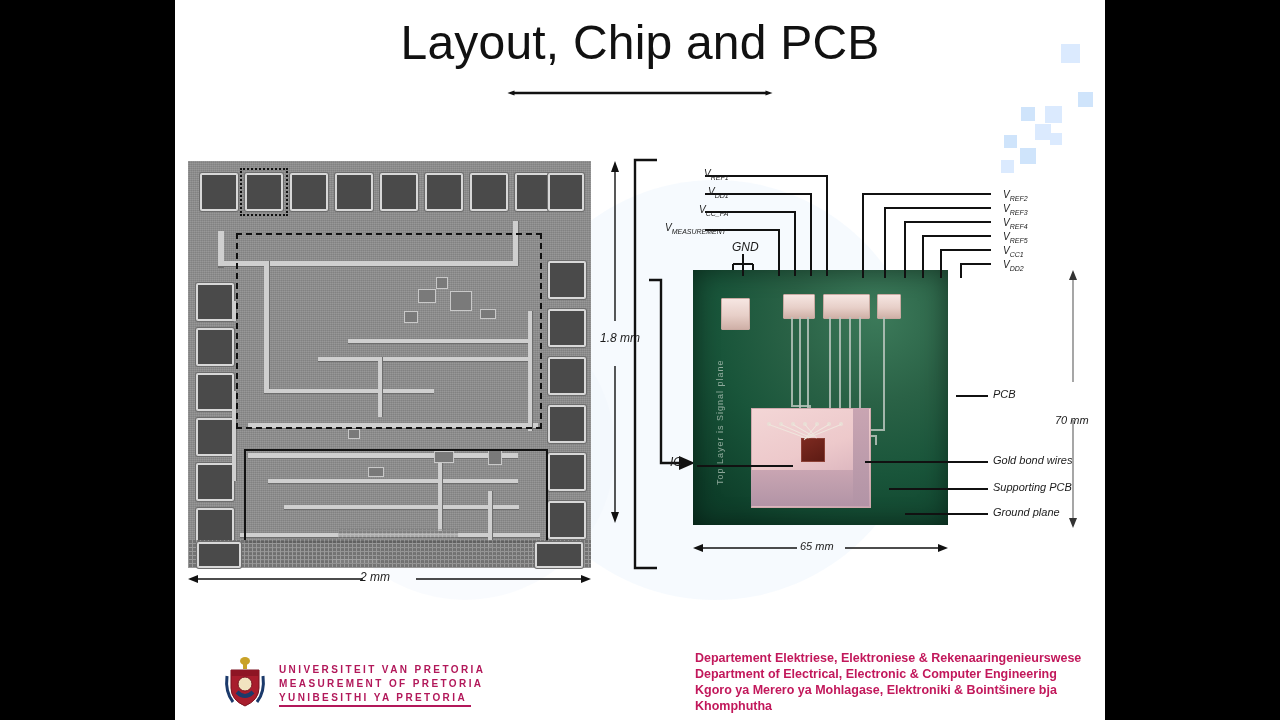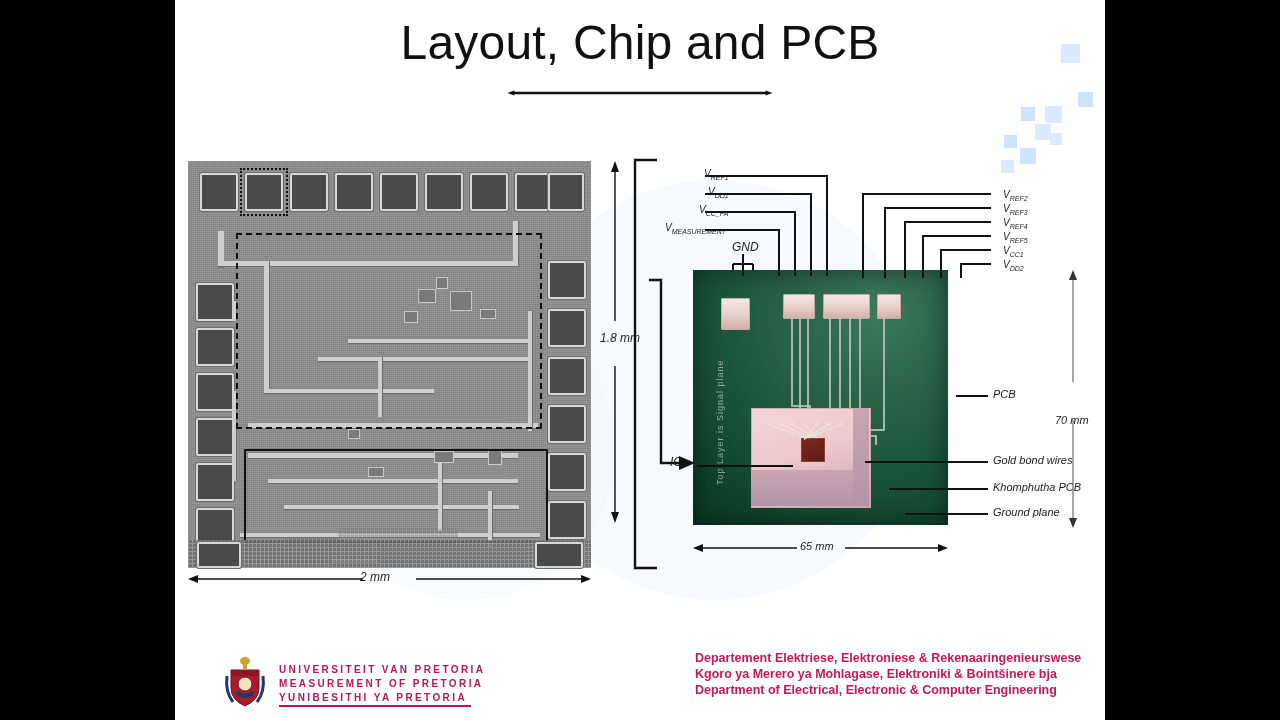--- a/index.html
+++ b/index.html
@@ -288,21 +288,21 @@
      <span>V</span><sub style="font-size:7px;">DD2</sub>
    </div>
 
    <div class="ln" style="left:781px;top:395px;width:32px;height:2px;"></div>
    <div class="lab" style="left:818px;top:388px;font-size:11px;">PCB</div>
 
    <div class="ln" style="left:690px;top:461px;width:123px;height:2px;"></div>
    <div class="lab" style="left:818px;top:454px;font-size:11px;">Gold bond wires</div>
 
    <div class="ln" style="left:714px;top:488px;width:99px;height:2px;"></div>
-   <div class="lab" style="left:818px;top:481px;font-size:11px;">Khomphutha PCB</div>
+   <div class="lab" style="left:818px;top:481px;font-size:11px;">Supporting PCB</div>
 
    <div class="ln" style="left:730px;top:513px;width:83px;height:2px;"></div>
    <div class="lab" style="left:818px;top:506px;font-size:11px;">Ground plane</div>
 
    <div class="ln" style="left:522px;top:465px;width:96px;height:2px;"></div>
 
    <svg style="position:absolute;left:518px;top:538px;width:255px;height:20px;" viewBox="0 0 255 20">
      <line x1="8" y1="10" x2="104" y2="10" stroke="#111" stroke-width="1.3"></line>
      <line x1="152" y1="10" x2="247" y2="10" stroke="#111" stroke-width="1.3"></line>
      <polygon points="0,10 10,6 10,14" fill="#111"></polygon>
@@ -313,22 +313,23 @@
    <svg style="position:absolute;left:890px;top:270px;width:16px;height:258px;" viewBox="0 0 16 258">
      <line x1="8" y1="8" x2="8" y2="112" stroke="#777" stroke-width="1.3"></line>
      <line x1="8" y1="150" x2="8" y2="250" stroke="#777" stroke-width="1.3"></line>
      <polygon points="8,0 4,10 12,10" fill="#333"></polygon>
      <polygon points="8,258 4,248 12,248" fill="#333"></polygon>
    </svg>
    <div class="lab" style="left:880px;top:394px;font-size:11px;margin-top:20px;">70 mm</div>
 
    <div id="footer">
      <div>Departement Elektriese, Elektroniese &amp; Rekenaaringenieurswese</div>
+     <div>Department of Electrical, Electronic &amp; Computer Engineering</div>
      <div>Kgoro ya Merero ya Mohlagase, Elektroniki &amp; Bointšinere bja</div>
-     <div>Department of Electrical, Electronic &amp; Computer Engineering</div>
+     <div>Khomphutha</div>
    </div>
 
    <div id="logo">
      <svg style="position:absolute;left:6px;top:2px;width:44px;height:56px;" viewBox="0 0 44 56">
        <ellipse cx="22" cy="7" rx="5" ry="4" fill="#c9a227"></ellipse>
        <rect x="20" y="10" width="4" height="5" fill="#c9a227"></rect>
        <path d="M8 16 L36 16 L36 34 Q36 46 22 52 Q8 46 8 34 Z" fill="#a81d2d" stroke="#7a1320" stroke-width="1"></path>
        <path d="M8 16 L36 16 L36 22 L8 22 Z" fill="#8e1524"></path>
        <circle cx="22" cy="30" r="7" fill="#f2e3c0" stroke="#7a1320"></circle>
        <path d="M14 38 Q22 46 30 38" fill="none" stroke="#1b3a6b" stroke-width="4"></path>

